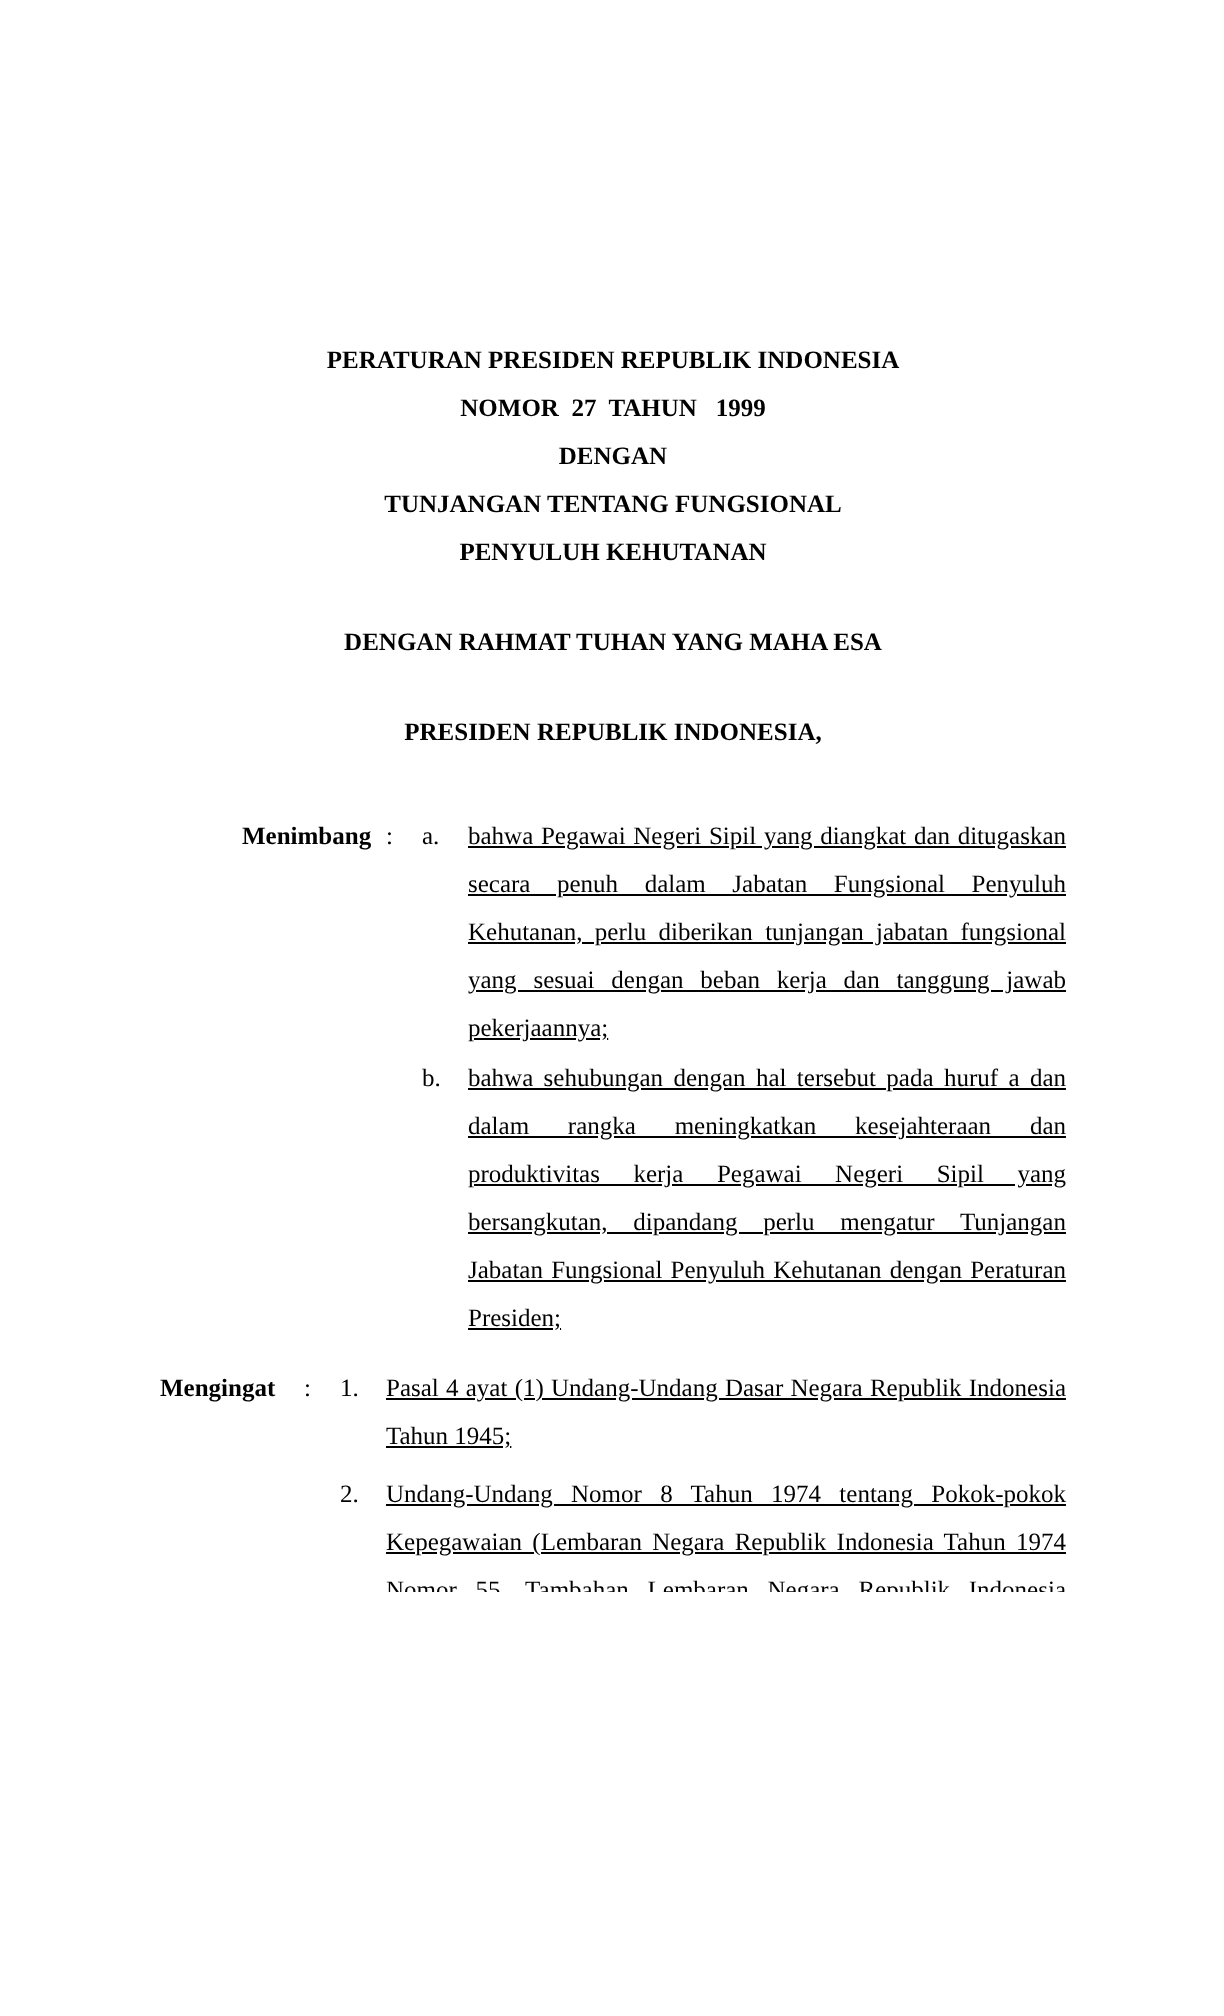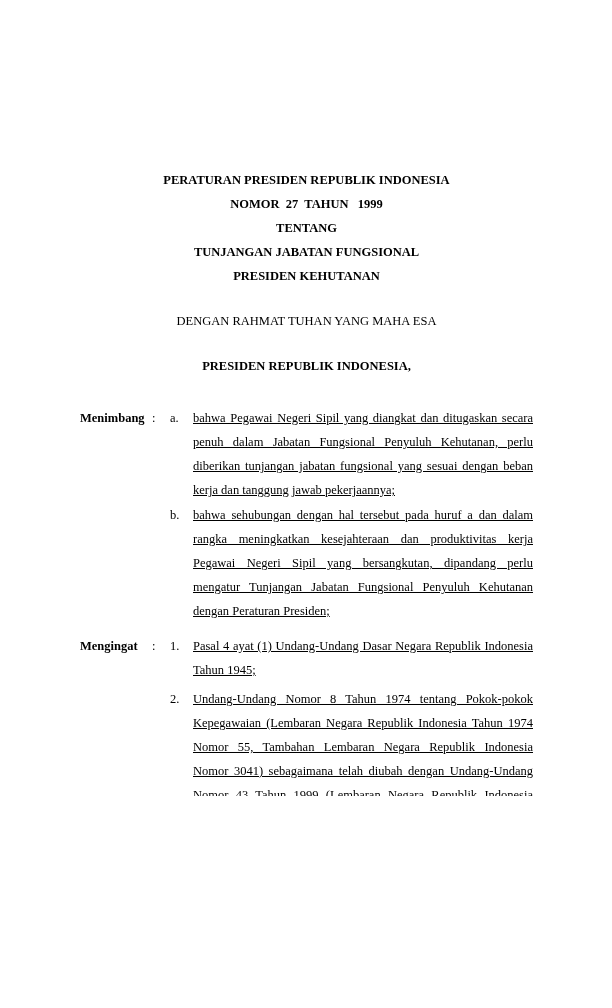--- a/index.html
+++ b/index.html
@@ -26,36 +26,36 @@
   .title-block {
     text-align: center;
     font-weight: bold;
   }
   .title-line {
     line-height: 24px;
     white-space: pre-wrap;
   }
   .invocation {
     text-align: center;
-    font-weight: normal;
+    font-weight: bold;
     line-height: 24px;
     margin-top: 21px;
   }
   .issuer {
     text-align: center;
     font-weight: bold;
     line-height: 24px;
     margin-top: 21px;
     font-family: Liberation Serif, serif;
   }
   .clause {
     display: flex;
     align-items: flex-start;
   }
-  .section-menimbang { margin-top: 28px; }
+  .section-menimbang { margin-top: 28px; margin-left: 41px; }
   .section-mengingat { margin-top: 11px; }
   .clause-label {
     width: 72px;
     font-weight: bold;
     line-height: 24px;
     flex: none;
   }
   .clause-colon {
     width: 18px;
     line-height: 24px;
@@ -86,23 +86,23 @@
 </style>
 </head>
 <body>
 
 <div class="page">
   <div class="content">
 
     <div class="title-block">
       <div class="title-line">PERATURAN PRESIDEN REPUBLIK INDONESIA</div>
       <div class="title-line">NOMOR  27  TAHUN   1999</div>
-      <div class="title-line">TENTANG</div>
-      <div class="title-line">TUNJANGAN JABATAN FUNGSIONAL</div>
-      <div class="title-line">PRESIDEN KEHUTANAN</div>
+      <div class="title-line">DENGAN</div>
+      <div class="title-line">TUNJANGAN TENTANG FUNGSIONAL</div>
+      <div class="title-line">PENYULUH KEHUTANAN</div>
     </div>
 
     <div class="invocation">DENGAN RAHMAT TUHAN YANG MAHA ESA</div>
 
     <div class="issuer">PRESIDEN REPUBLIK INDONESIA,</div>
 
     <div class="clause section-menimbang">
       <div class="clause-label">Menimbang</div>
       <div class="clause-colon">:</div>
       <div class="clause-items">

